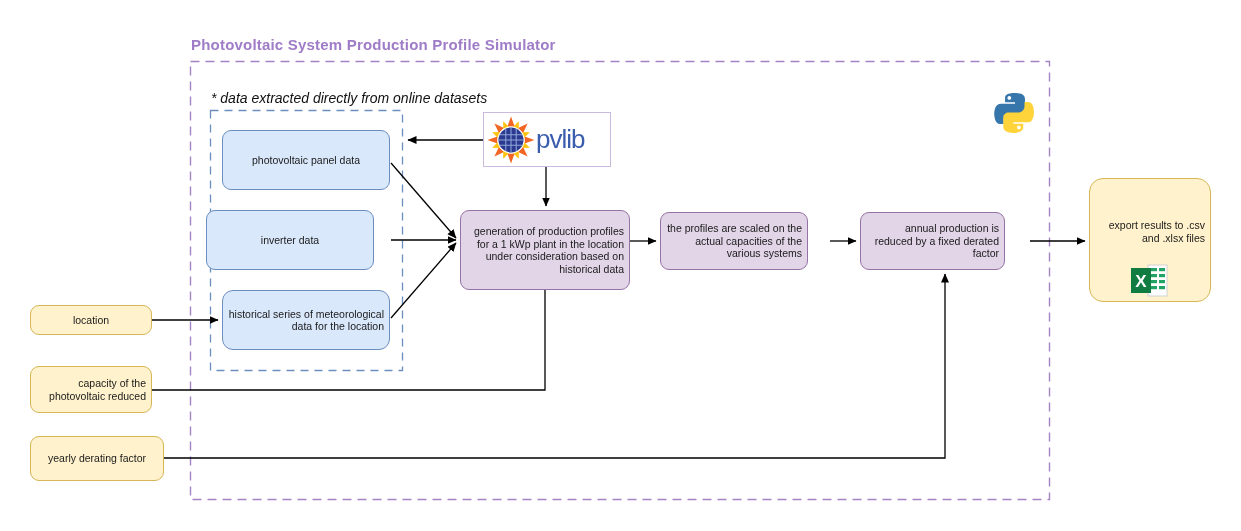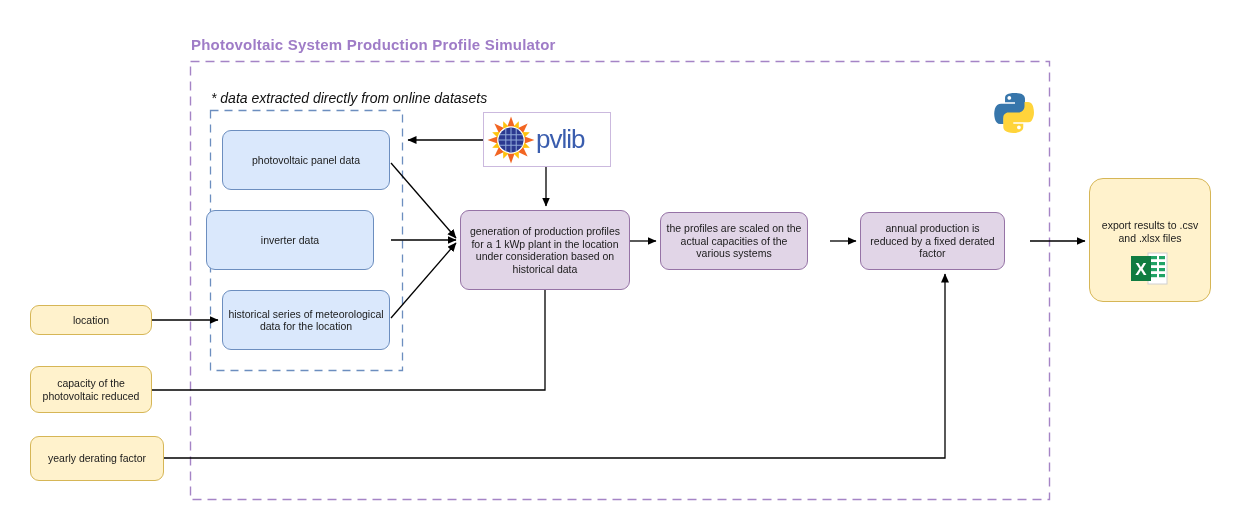--- a/index.html
+++ b/index.html
@@ -3,41 +3,41 @@
 <meta charset="utf-8">
 <style>
   html,body{margin:0;padding:0;background:#ffffff;}
   .canvas{
     position:relative;width:1241px;height:531px;background:#ffffff;overflow:hidden;
     font-family:"Liberation Sans","DejaVu Sans",sans-serif;color:#1a1a1a;
   }
   .wires{position:absolute;left:0;top:0;width:1241px;height:531px;z-index:1;}
   .node{
     position:absolute;z-index:2;display:flex;align-items:center;justify-content:center;
-    text-align:center;font-size:10.5px;line-height:12.5px;border-radius:9px;
+    text-align:right;font-size:10.5px;line-height:12.5px;border-radius:9px;
     box-sizing:border-box;padding:2px 5px;
   }
   .blue{background:#dae8fc;border:1px solid #6c8ebf;}
   .purple{background:#e1d5e7;border:1px solid #9673a6;}
   .yellow{background:#fff2cc;border:1px solid #d6b656;}
   .title{
     position:absolute;left:191px;top:36px;z-index:2;font-size:15px;font-weight:bold;
     color:#9f7cc7;letter-spacing:.2px;
   }
   .note{
     position:absolute;left:211px;top:90px;z-index:2;font-size:14px;font-style:italic;color:#111;
   }
   .pvlib-box{
     position:absolute;left:483px;top:112px;width:128px;height:55px;z-index:2;
     background:#ffffff;border:1px solid #cbb9de;box-sizing:border-box;
     display:flex;align-items:center;justify-content:flex-start;padding-left:3px;
   }
   .pvlib-text{font-size:26px;color:#3a5dae;letter-spacing:-1px;line-height:1;margin-left:1px;margin-top:-2px;}
   .python-logo{position:absolute;left:993px;top:92px;z-index:2;}
-  .export-box{flex-direction:column;justify-content:flex-start;padding-top:40px;gap:8px;border-radius:14px;}
+  .export-box{flex-direction:column;justify-content:flex-start;padding-top:40px;gap:20px;border-radius:14px;}
   .icon-wrap{display:flex;align-items:center;justify-content:center;}
 </style>
 </head>
 <body>
 
 <div class="canvas">
 
   <svg class="wires">
     <defs>
       <marker id="ah" markerWidth="10" markerHeight="10" refX="8.5" refY="4" orient="auto" markerUnits="userSpaceOnUse">
@@ -61,21 +61,21 @@
       <line x1="830" y1="241" x2="856" y2="241" marker-end="url(#ah)"></line>
       <line x1="1030" y1="241" x2="1085" y2="241" marker-end="url(#ah)"></line>
     </g>
   </svg>
 
   <div class="title">Photovoltaic System Production Profile Simulator</div>
   <div class="note">* data extracted directly from online datasets</div>
 
   <div class="node blue" style="left:222px;top:130px;width:168px;height:60px;">photovoltaic panel data</div>
   <div class="node blue" style="left:206px;top:210px;width:168px;height:60px;">inverter data</div>
-  <div class="node blue" style="left:222px;top:290px;width:168px;height:60px;">historical series of meteorological data for the location</div>
+  <div class="node blue" style="left:222px;top:290px;width:168px;height:60px;border-radius:11px;">historical series of meteorological data for the location</div>
 
   <div class="pvlib-box">
     <svg width="48" height="48" viewBox="0 0 46 46">
       <g>
         <g fill="#f26522">
           <polygon points="23,0.5 19.6,10 26.4,10" transform="rotate(0 23 23)"></polygon>
           <polygon points="23,0.5 19.6,10 26.4,10" transform="rotate(45 23 23)"></polygon>
           <polygon points="23,0.5 19.6,10 26.4,10" transform="rotate(90 23 23)"></polygon>
           <polygon points="23,0.5 19.6,10 26.4,10" transform="rotate(135 23 23)"></polygon>
           <polygon points="23,0.5 19.6,10 26.4,10" transform="rotate(180 23 23)"></polygon>

